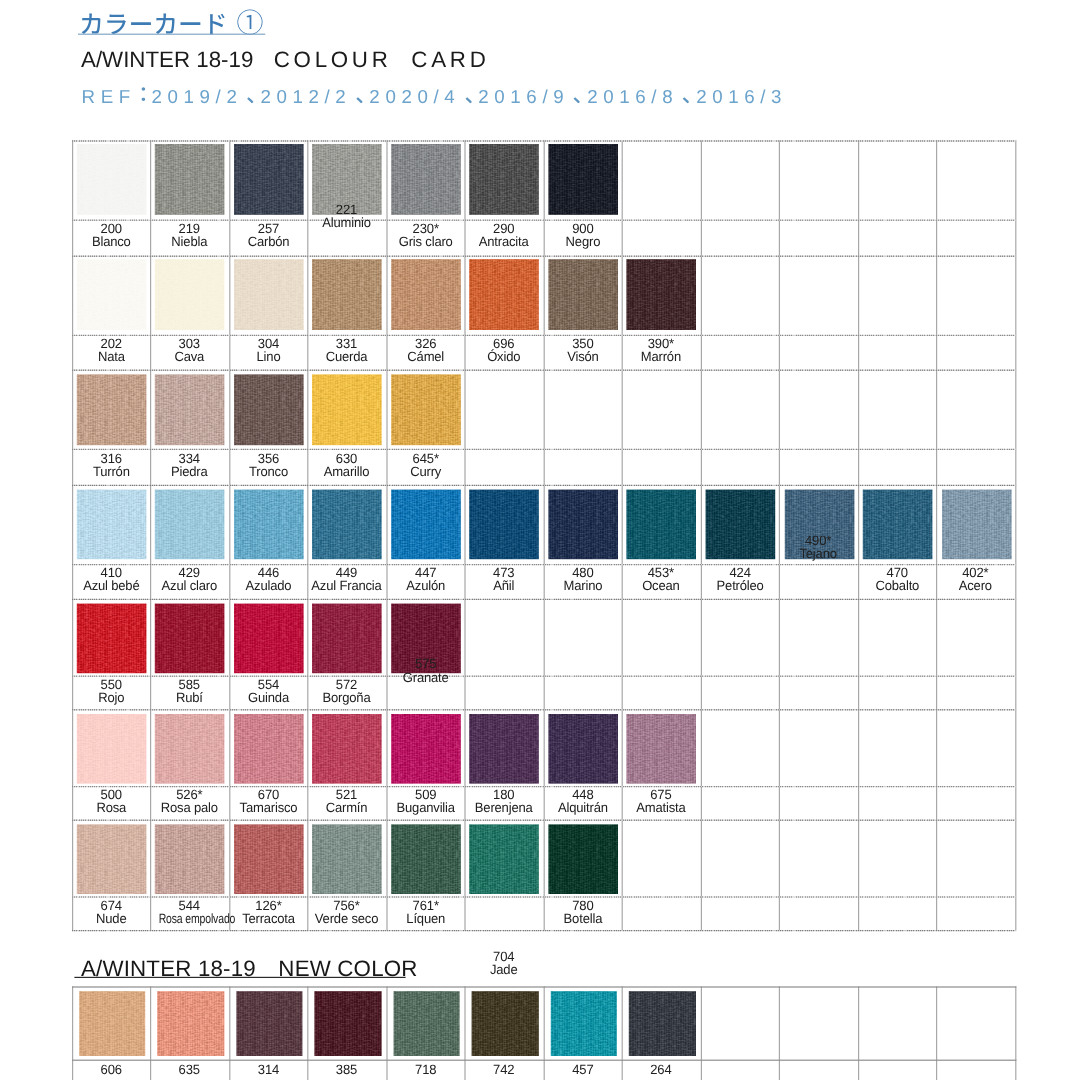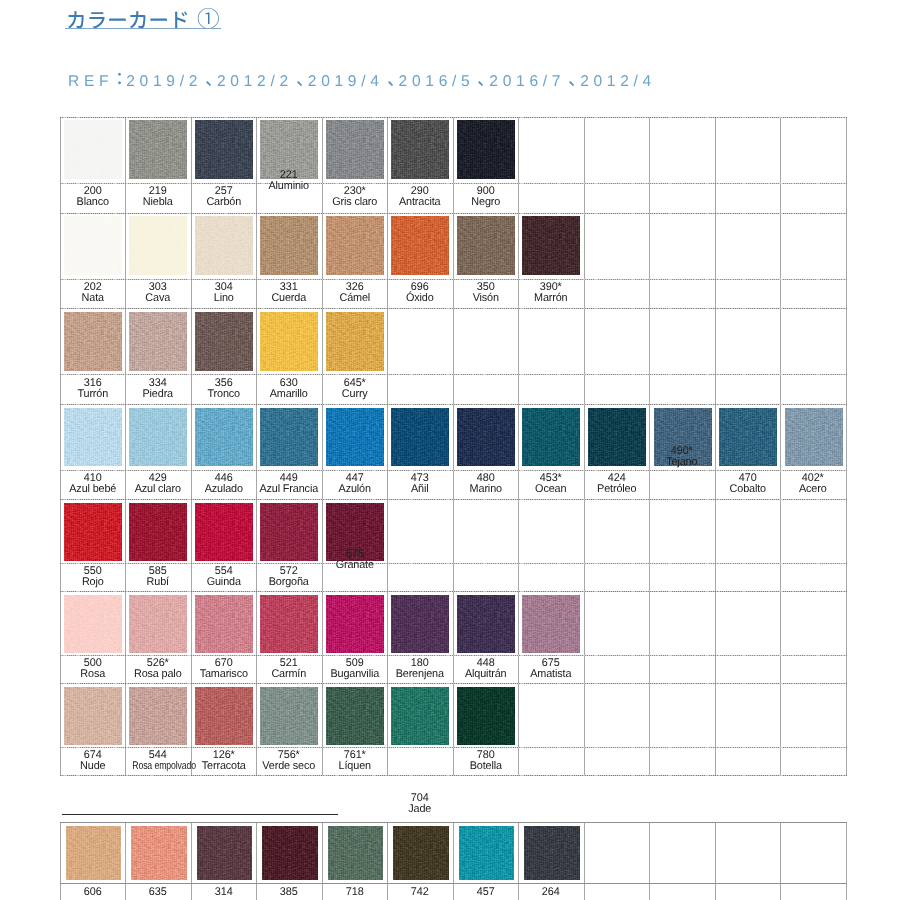--- a/index.html
+++ b/index.html
@@ -78,20 +78,21 @@
         </g>
         <g transform="translate(103.00,24.6) scale(0.2060,-0.2060)">
           <path d="M66.5 72.8Q67.8 70.9 69.5 68.3Q71.2 65.6 72.9 62.9Q74.5 60.1 75.6 57.7L68.9 54.7Q67.6 57.5 66.2 60.1Q64.8 62.7 63.3 65.2Q61.7 67.7 60.0 70.0ZM78.9 78.0Q80.3 76.2 82.1 73.6Q83.8 71.0 85.5 68.2Q87.2 65.5 88.3 63.2L81.8 60.0Q80.4 62.8 78.9 65.3Q77.4 67.9 75.8 70.3Q74.3 72.7 72.5 75.0ZM29.8 7.7Q29.8 9.3 29.8 13.6Q29.8 17.8 29.8 23.7Q29.8 29.5 29.8 35.9Q29.8 42.3 29.8 48.3Q29.8 54.3 29.8 58.9Q29.8 63.5 29.8 65.6Q29.8 68.0 29.5 71.1Q29.3 74.2 28.9 76.7H40.7Q40.5 74.3 40.2 71.2Q40.0 68.2 40.0 65.6Q40.0 62.2 40.0 56.9Q40.0 51.7 40.0 45.7Q40.0 39.7 40.0 33.6Q40.0 27.5 40.0 22.2Q40.0 16.8 40.0 13.0Q40.0 9.1 40.0 7.7Q40.0 6.3 40.1 4.0Q40.2 1.7 40.4 -0.7Q40.6 -3.0 40.7 -4.8H29.0Q29.3 -2.3 29.5 1.3Q29.8 4.9 29.8 7.7ZM37.8 50.5Q42.7 49.1 48.8 47.1Q54.8 45.0 61.0 42.7Q67.2 40.4 72.8 38.1Q78.4 35.8 82.4 33.8L78.1 23.4Q73.9 25.7 68.6 28.0Q63.3 30.4 57.8 32.6Q52.2 34.8 47.1 36.6Q41.9 38.5 37.8 39.8Z" fill="#3d7bb4"></path>
         </g>
         <g transform="translate(131.00,24.0) scale(0.2260,-0.2260)">
           <path d="M50.0 -8.4Q40.4 -8.4 32.0 -4.8Q23.6 -1.2 17.2 5.2Q10.8 11.6 7.2 20.0Q3.6 28.4 3.6 38.0Q3.6 47.6 7.2 56.0Q10.8 64.4 17.2 70.8Q23.6 77.2 32.0 80.8Q40.4 84.4 50.0 84.4Q59.6 84.4 68.0 80.8Q76.4 77.2 82.8 70.8Q89.2 64.4 92.8 56.0Q96.4 47.6 96.4 38.0Q96.4 28.3 92.8 19.9Q89.1 11.5 82.7 5.1Q76.3 -1.2 67.9 -4.8Q59.6 -8.4 50.0 -8.4ZM50.0 -5.4Q59.0 -5.4 66.9 -2.1Q74.7 1.3 80.7 7.3Q86.7 13.3 90.1 21.1Q93.4 29.0 93.4 38.0Q93.4 47.0 90.1 54.9Q86.7 62.7 80.7 68.7Q74.7 74.7 66.9 78.1Q59.0 81.4 50.0 81.4Q40.9 81.4 33.0 78.0Q25.2 74.6 19.2 68.6Q13.3 62.6 9.9 54.8Q6.6 46.9 6.6 38.0Q6.6 29.0 9.9 21.1Q13.3 13.3 19.3 7.3Q25.3 1.3 33.1 -2.1Q41.0 -5.4 50.0 -5.4ZM48.7 12.8V56.2H38.2V60.6Q42.0 61.2 44.9 62.2Q47.8 63.1 50.1 64.4H55.3V12.8Z" fill="#3d7bb4"></path>
         </g>
       </svg>
 </div>
 <div class="title-ul"></div>
+<div class="subtitle"><span class="st1">A/WINTER 18-19</span><span class="st2">COLOUR  CARD</span></div>
 <div class="ref">
       <span>REF</span>
       <span class="sep">
         <svg width="13" height="15" viewBox="18 0 64 85">
           <g transform="translate(0,80) scale(1,-1)">
             <path d="M50.0 53.4Q46.6 53.4 44.2 55.7Q41.8 57.9 41.8 61.5Q41.8 65.2 44.2 67.5Q46.6 69.8 50.0 69.8Q53.4 69.8 55.8 67.5Q58.2 65.2 58.2 61.5Q58.2 57.9 55.8 55.7Q53.4 53.4 50.0 53.4ZM50.0 4.9Q46.6 4.9 44.2 7.2Q41.8 9.4 41.8 13.0Q41.8 16.7 44.2 19.0Q46.6 21.3 50.0 21.3Q53.4 21.3 55.8 19.0Q58.2 16.7 58.2 13.0Q58.2 9.4 55.8 7.2Q53.4 4.9 50.0 4.9Z" fill="#5d95c0"></path>
           </g>
         </svg>
       </span>
       <span>2019/2</span>
@@ -103,45 +104,45 @@
         </svg>
       </span>
       <span>2012/2</span>
       <span class="delim">
         <svg width="15" height="15" viewBox="0 0 50 85">
           <g transform="translate(0,80) scale(1,-1)">
             <path d="M26.7 -6.0Q23.5 -2.2 19.8 1.8Q16.0 5.8 12.2 9.5Q8.3 13.2 4.8 16.1L12.6 23.0Q16.2 20.1 20.3 16.3Q24.3 12.5 28.1 8.4Q31.9 4.4 34.8 0.9Z" fill="#5d95c0"></path>
           </g>
         </svg>
       </span>
-      <span>2019/4</span>
+      <span>2020/4</span>
       <span class="delim">
         <svg width="15" height="15" viewBox="0 0 50 85">
           <g transform="translate(0,80) scale(1,-1)">
             <path d="M26.7 -6.0Q23.5 -2.2 19.8 1.8Q16.0 5.8 12.2 9.5Q8.3 13.2 4.8 16.1L12.6 23.0Q16.2 20.1 20.3 16.3Q24.3 12.5 28.1 8.4Q31.9 4.4 34.8 0.9Z" fill="#5d95c0"></path>
           </g>
         </svg>
       </span>
-      <span>2016/5</span>
+      <span>2016/9</span>
       <span class="delim">
         <svg width="15" height="15" viewBox="0 0 50 85">
           <g transform="translate(0,80) scale(1,-1)">
             <path d="M26.7 -6.0Q23.5 -2.2 19.8 1.8Q16.0 5.8 12.2 9.5Q8.3 13.2 4.8 16.1L12.6 23.0Q16.2 20.1 20.3 16.3Q24.3 12.5 28.1 8.4Q31.9 4.4 34.8 0.9Z" fill="#5d95c0"></path>
           </g>
         </svg>
       </span>
-      <span>2016/7</span>
+      <span>2016/8</span>
       <span class="delim">
         <svg width="15" height="15" viewBox="0 0 50 85">
           <g transform="translate(0,80) scale(1,-1)">
             <path d="M26.7 -6.0Q23.5 -2.2 19.8 1.8Q16.0 5.8 12.2 9.5Q8.3 13.2 4.8 16.1L12.6 23.0Q16.2 20.1 20.3 16.3Q24.3 12.5 28.1 8.4Q31.9 4.4 34.8 0.9Z" fill="#5d95c0"></path>
           </g>
         </svg>
       </span>
-      <span>2012/4</span>
+      <span>2016/3</span>
     </div>
 <div>
 <div class="vline" style="left:59.70px;top:116.5px;height:658.5px"></div>
       <div class="vline" style="left:125.22px;top:116.5px;height:658.5px"></div>
       <div class="vline" style="left:190.75px;top:116.5px;height:658.5px"></div>
       <div class="vline" style="left:256.27px;top:116.5px;height:658.5px"></div>
       <div class="vline" style="left:321.80px;top:116.5px;height:658.5px"></div>
       <div class="vline" style="left:387.32px;top:116.5px;height:658.5px"></div>
       <div class="vline" style="left:452.85px;top:116.5px;height:658.5px"></div>
       <div class="vline" style="left:518.38px;top:116.5px;height:658.5px"></div>
@@ -627,20 +628,21 @@
       <div class="swatch tex" style="left:456.95px;top:686.90px;width:58.00px;height:58.50px;background-color:#003222;--t:0.70">
         <i class="tx"></i>
         <i class="tx2"></i>
         <i class="tx3"></i>
       </div>
       <div class="lbl" style="left:452.85px;top:750.07px;width:65.52px">
         <div class="code" style="transform: scaleX(0.97);">780</div>
         <div class="nm" style="transform: scaleX(0.97);">Botella</div>
       </div>
 </div>
+<div class="nc-heading">A/WINTER 18-19　NEW COLOR</div>
 <div class="nc-ul" style="width:276px"></div>
 <div>
 <div class="vline" style="left:59.70px;top:822.3px;height:77.7px"></div>
       <div class="vline" style="left:125.22px;top:822.3px;height:77.7px"></div>
       <div class="vline" style="left:190.75px;top:822.3px;height:77.7px"></div>
       <div class="vline" style="left:256.27px;top:822.3px;height:77.7px"></div>
       <div class="vline" style="left:321.80px;top:822.3px;height:77.7px"></div>
       <div class="vline" style="left:387.32px;top:822.3px;height:77.7px"></div>
       <div class="vline" style="left:452.85px;top:822.3px;height:77.7px"></div>
       <div class="vline" style="left:518.38px;top:822.3px;height:77.7px"></div>

